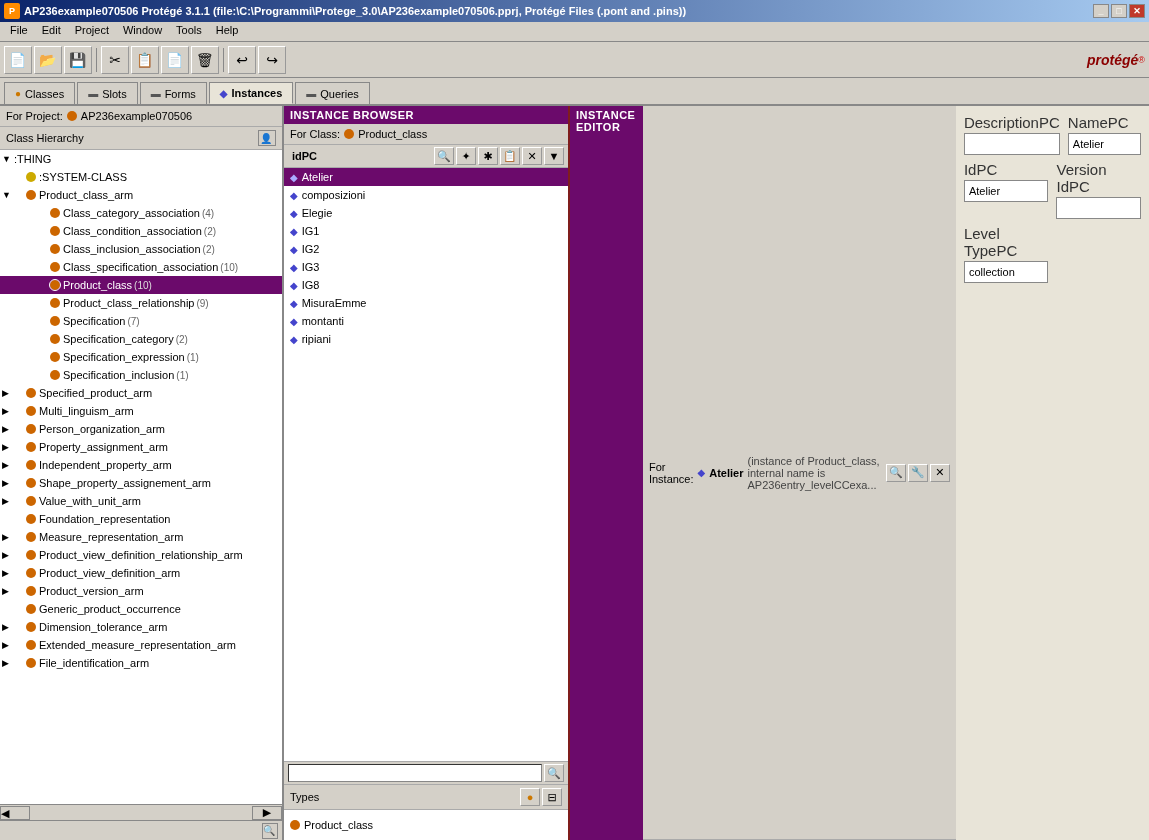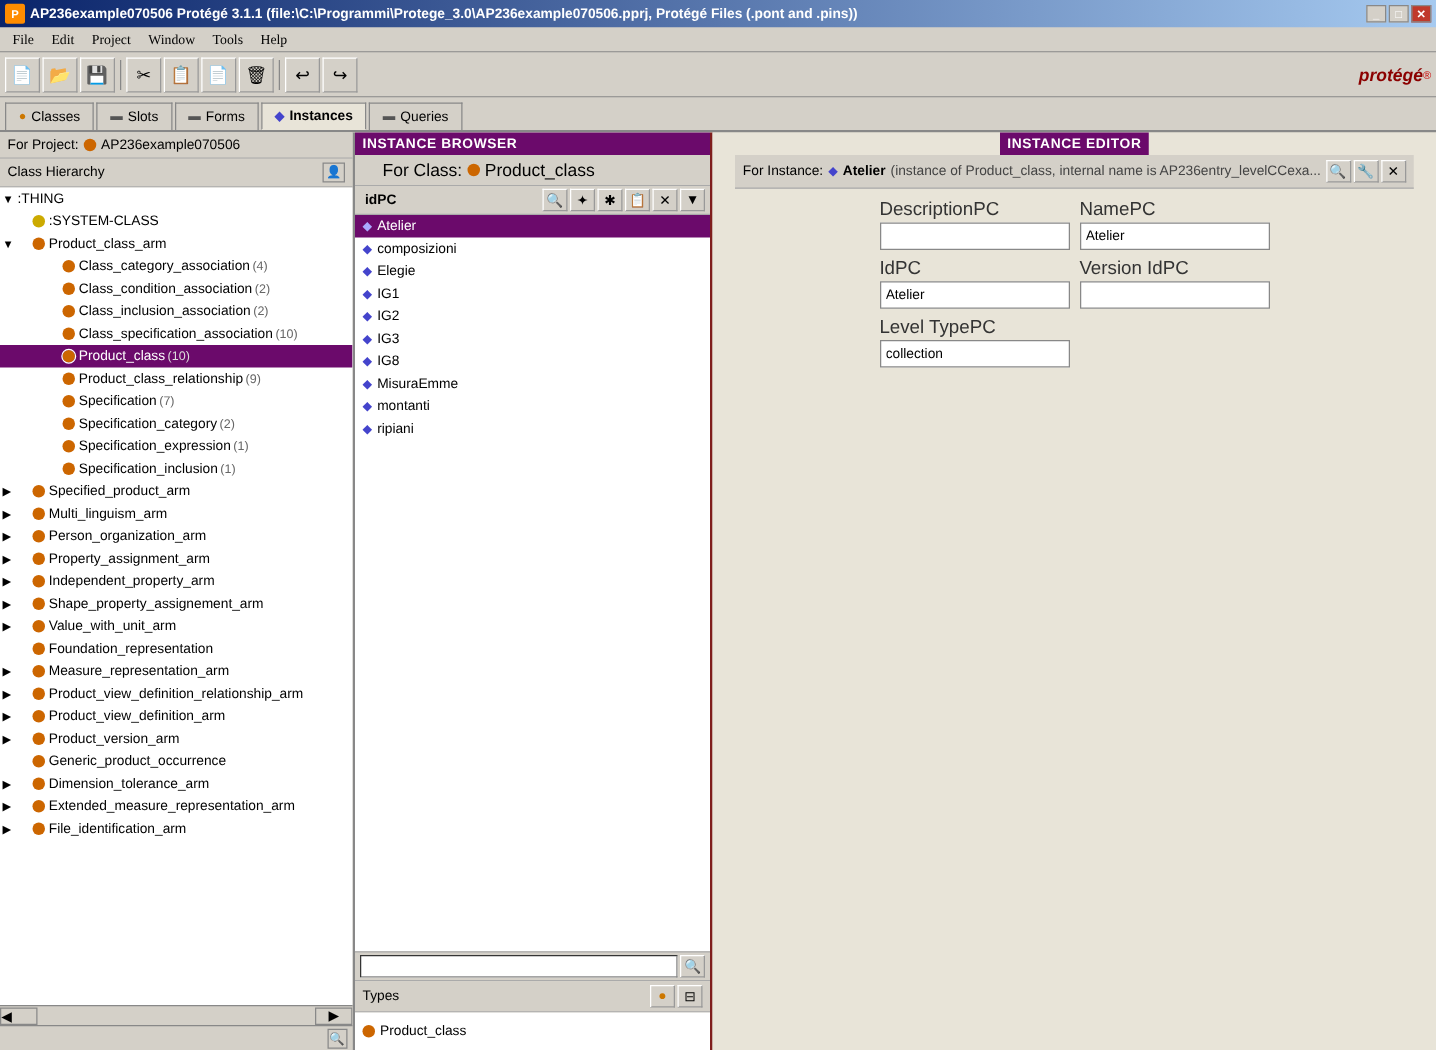--- a/index.html
+++ b/index.html
@@ -24,25 +24,23 @@
       width: 16px; height: 14px; background: #d4d0c8; border: 1px solid #888;
       display: flex; align-items: center; justify-content: center; font-size: 9px; cursor: pointer;
     }
     .title-btn.close { background: #c0392b; color: white; }
 
     
     .menu-bar {
       background: #d4d0c8;
       height: 20px;
       display: flex;
-      align-items: center;
       border-bottom: 1px solid #888;
       padding: 0 4px;
       gap: 2px;
-      font-family: Liberation Serif, serif;
     }
     .menu-item {
       padding: 2px 6px;
       cursor: pointer;
       font-size: 11px;
     }
 
     
     .toolbar {
       background: #d4d0c8;
@@ -173,24 +171,24 @@
       min-width: 286px;
       background: #e8e4d8;
       display: flex;
       flex-direction: column;
       border-right: 2px solid #7f1d1d;
     }
 
     .for-class {
       display: flex;
       align-items: center;
-      padding: 4px 22px;
+      padding: 4px 6px;
       background: #d4d0c8;
       border-bottom: 1px solid #aaa;
-      font-size: 14px;
+      font-size: 11px;
       gap: 4px;
     }
 
     .instance-toolbar {
       display: flex;
       align-items: center;
       padding: 2px 4px;
       background: #d4d0c8;
       border-bottom: 1px solid #aaa;
       justify-content: space-between;
@@ -260,22 +258,21 @@
       display: flex;
       align-items: center;
       gap: 4px;
     }
 
     
     .instance-editor {
       flex: 1;
       background: #e8e4d8;
       display: flex;
-      flex-direction: column;
-      align-items: center;
+      flex-direction: row;
     }
 
     .for-instance {
       display: flex;
       align-items: center;
       padding: 4px 6px;
       background: #d4d0c8;
       border-bottom: 1px solid #aaa;
       font-size: 11px;
       gap: 4px;

